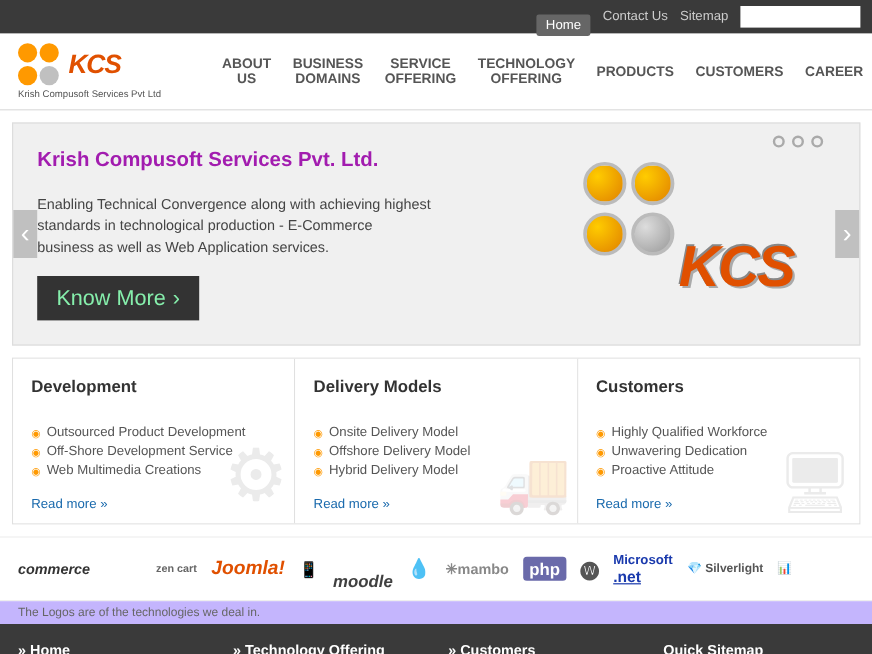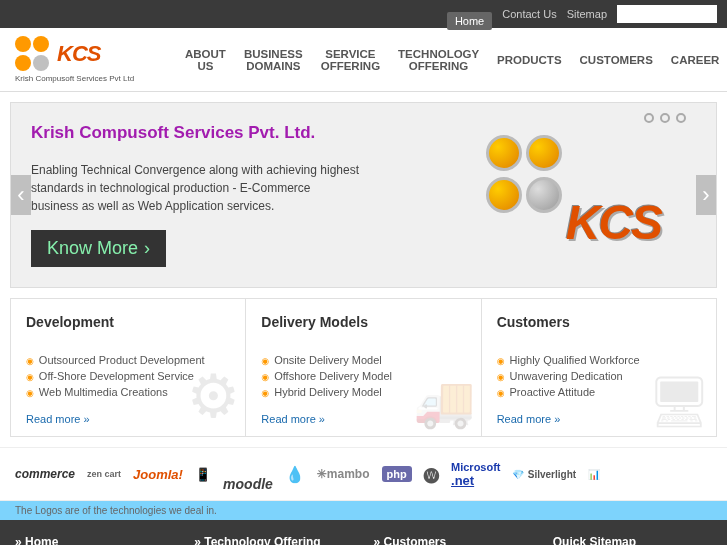--- a/index.html
+++ b/index.html
@@ -63,25 +63,25 @@
     .gear-icon-bg { position: absolute; right: 5px; bottom: 5px; font-size: 60px; color: #999; opacity: 0.2; }
     .truck-icon-bg { position: absolute; right: 5px; bottom: 5px; font-size: 50px; color: #999; opacity: 0.2; }
     .server-icon-bg { position: absolute; right: 5px; bottom: 5px; font-size: 50px; color: #999; opacity: 0.2; }
 
     
     .tech-logos { display: flex; align-items: center; gap: 12px; padding: 8px 15px; background: #fff; border-top: 1px solid #eee; border-bottom: 1px solid #eee; overflow: hidden; }
     .tech-logo { font-size: 11px; color: #555; font-weight: bold; white-space: nowrap; }
     .tech-logo.commerce { font-size: 13px; font-style: italic; }
     .tech-logo.moodle { font-size: 13px; font-style: italic; color: #c77; }
     .tech-logo.mambo { font-size: 12px; color: #888; }
-    .tech-logo.php { background: #6a6aaa; color: #fff; padding: 2px 5px; border-radius: 3px; font-size: 11px; }
+    .tech-logo.php { background: #6a6aaa; color: #fff; padding: 2px 5px; border-radius: 3px; font-size: 14px; }
     .tech-logo.dotnet { color: #1a3aad; font-size: 11px; }
     .tech-logo.silverlight { font-size: 10px; color: #555; }
 
-    .tech-logos-note { font-size: 10px; color: #666; padding: 4px 15px; background: #7dd3fc; }
+    .tech-logos-note { font-size: 10px; color: #666; padding: 4px 15px; background: #c4b5fd; }
 
     
     .footer { background: #3a3a3a; color: #ccc; padding: 15px; display: flex; gap: 20px; }
     .footer-col { flex: 1; }
     .footer-col-title { font-size: 12px; font-weight: bold; color: #fff; margin-bottom: 8px; border-bottom: 1px solid #555; padding-bottom: 0; }
     .footer-col a { display: block; color: #bbb; text-decoration: none; font-size: 11px; margin: 2px 0; }
     .footer-col a::before { content: "» "; color: #888; }
     .footer-input { background: #555; border: none; color: #fff; padding: 4px 6px; font-size: 11px; width: 100%; margin-bottom: 4px; }
 
     
@@ -194,22 +194,22 @@
       <li>Unwavering Dedication</li>
       <li>Proactive Attitude</li>
     </ul>
     <a class="read-more">Read more »</a>
     <span class="server-icon-bg">🖥</span>
   </div>
 </div>
 
 <div class="tech-logos">
   <span class="tech-logo commerce" style="font-size:12px;color:#333;font-style:italic;">commerce</span>
-  <span class="tech-logo" style="font-size:9px;color:#666;">zen cart</span>
-  <span class="tech-logo" style="font-size:13px;color:#e05000;font-style:italic;">Joomla!</span>
+  <span class="tech-logo" style="font-size:9px;color:#666;margin-left:43px;">zen cart</span>
+  <span class="tech-logo" style="font-size:16px;color:#e05000;font-style:italic;">Joomla!</span>
   <span class="tech-logo" style="font-size:13px;color:#555;">📱</span>
   <span class="tech-logo moodle" style="font-size:14px;font-style:italic;color:#404040;margin-top:20px;">moodle</span>
   <span class="tech-logo druple" style="font-size:16px;color:#2255aa;">💧</span>
   <span class="tech-logo mambo" style="font-size:12px;color:#888;">✳mambo</span>
   <span class="tech-logo php">php</span>
   <span class="tech-logo" style="font-size:15px;">🅦</span>
   <span class="tech-logo dotnet" style="font-size:11px;">Microsoft<br><b style="font-size:13px;text-decoration:underline;">.net</b></span>
   <span class="tech-logo silverlight" style="font-size:10px;color:#555;">💎 Silverlight</span>
   <span class="tech-logo" style="font-size:10px;color:#c00;">📊</span>
 </div>

